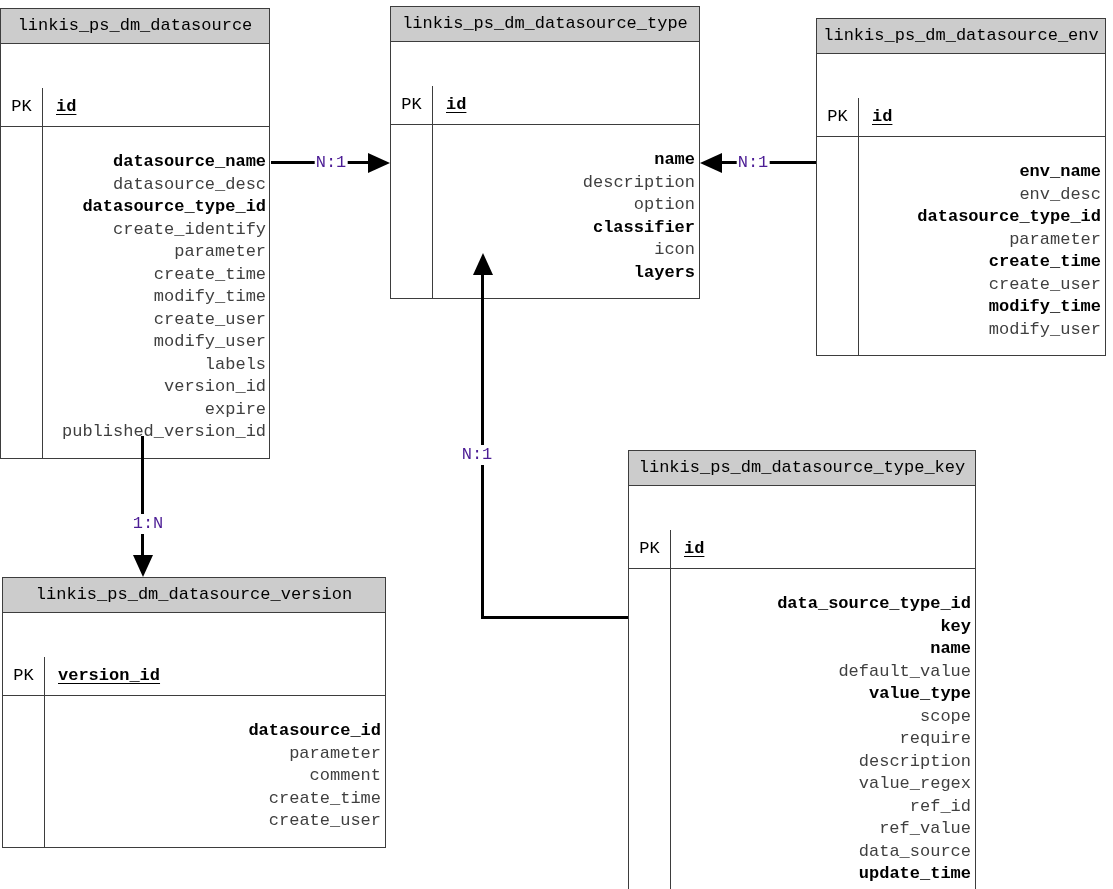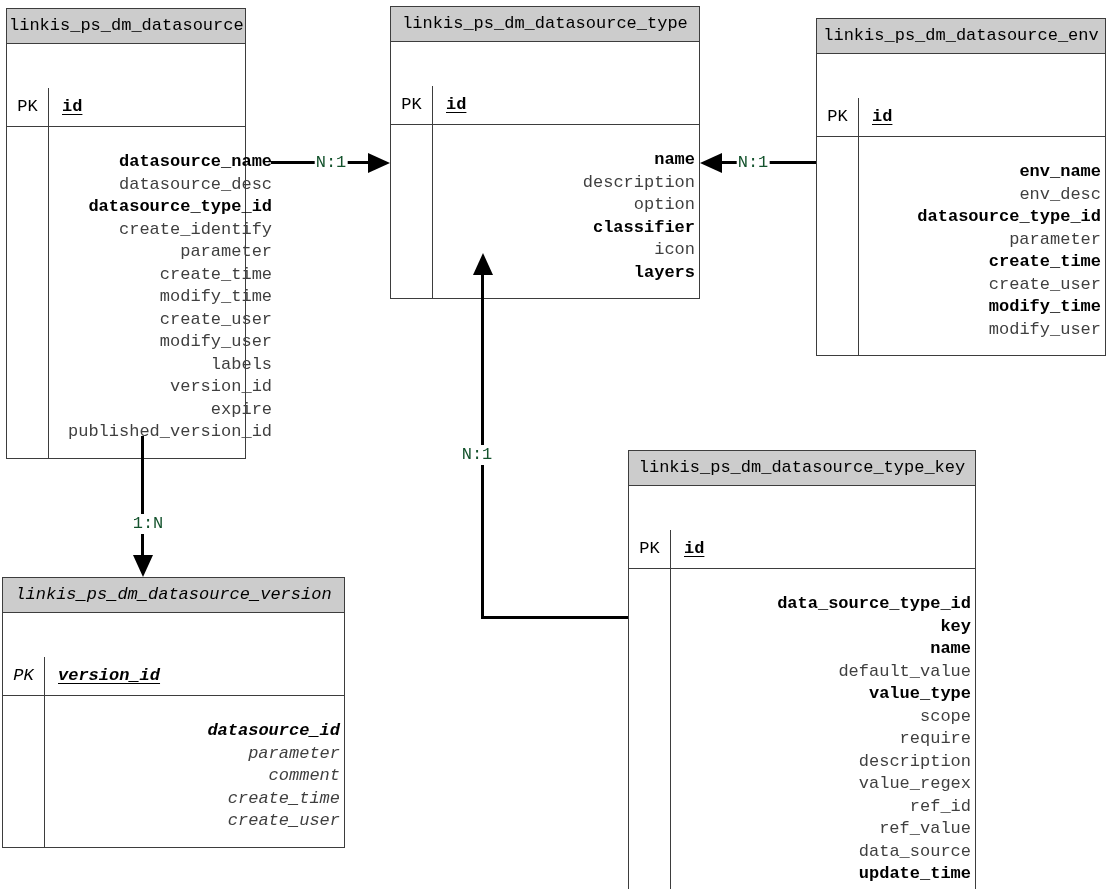--- a/index.html
+++ b/index.html
@@ -60,24 +60,24 @@
   }
   .field-row {
     line-height: 22.5px;
     color: var(--field-regular);
     white-space: nowrap;
   }
   .field-row.bold {
     font-weight: bold;
     color: var(--field-bold);
   }
-  .t1 { left: 6px;   top: 8px;   width: 240px; }
+  .t1 { left: 0;   top: 8px;   width: 270px; }
   .t2 { left: 390px; top: 6px;   width: 310px; }
   .t3 { left: 816px; top: 18px;   width: 290px; }
-  .t4 { left: 2px;   top: 577px; width: 343px; font-style: italic; }
+  .t4 { left: 2px;   top: 577px; width: 384px; }
   .t5 { left: 628px; top: 450px; width: 348px; }
   
   .line {
     position: absolute;
     background: var(--line);
   }
   .line.h { height: 3px; }
   .line.v { width: 3px; }
   .arrow {
     position: absolute;
@@ -102,21 +102,21 @@
     border-left: 10px solid transparent;
     border-right: 10px solid transparent;
     border-bottom: 22px solid var(--line);
   }
   .rel-label {
     position: absolute;
     transform: translate(-50%, -50%);
     background: #ffffff;
     padding: 0 1px;
     line-height: 20px;
-    color: #14532d;
+    color: #4c1d95;
     white-space: nowrap;
   }
 </style>
 </head>
 <body>
 
 <div class="canvas">
 
   <div class="table t1">
     <div class="table-header">linkis_ps_dm_datasource</div>

